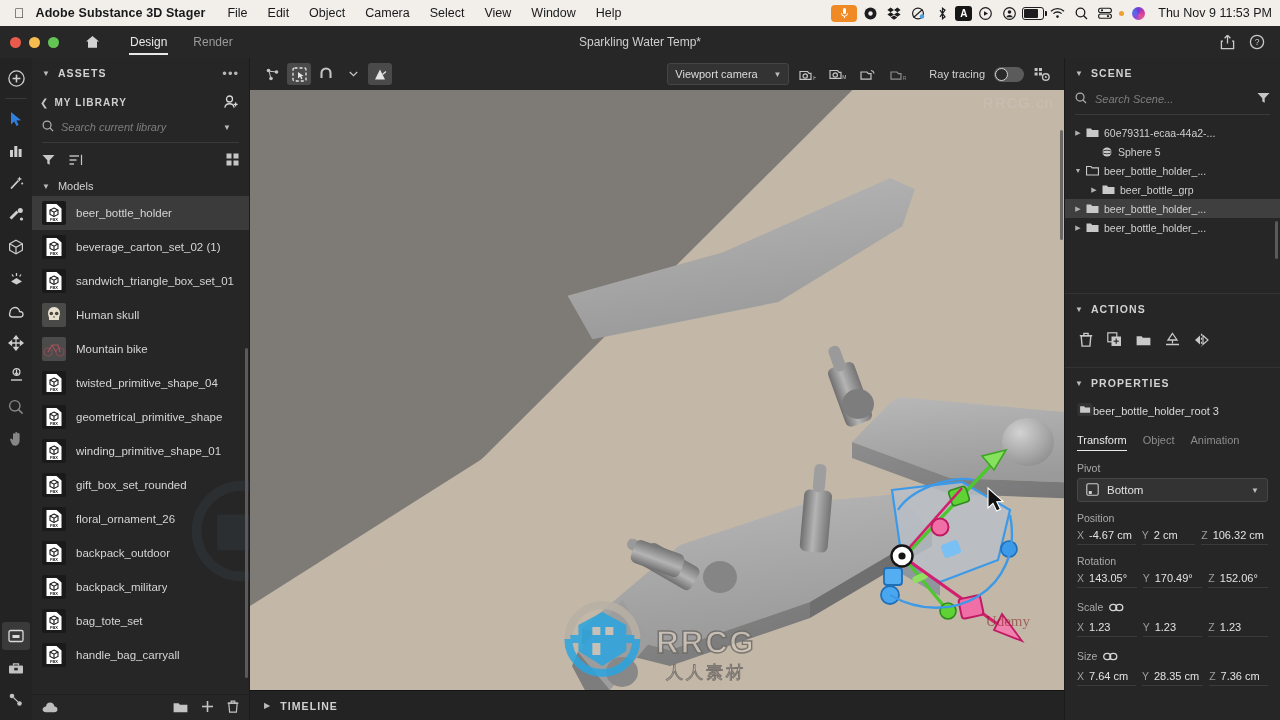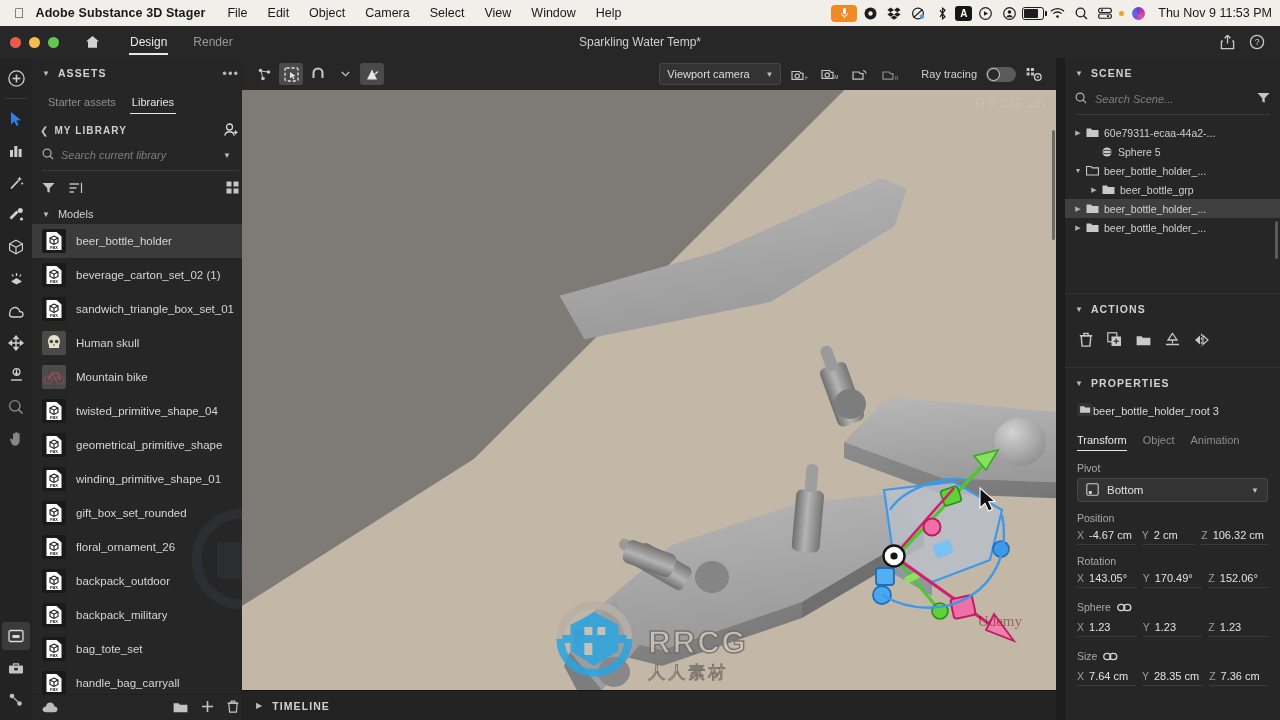--- a/index.html
+++ b/index.html
@@ -110,22 +110,22 @@
   .thumb.img-skull { background:#4a4a48; }
   .asset-name { font-size:11.5px; color:#d5d5d5; white-space:nowrap; overflow:hidden;
                 text-overflow:ellipsis;}
   .assets-foot { height:26px; display:flex; align-items:center; padding:0 10px; gap:13px;
                  color:#b9b9b9; border-top:1px solid #1f1f1f;}
   .assets-foot .sp { margin-left:auto;}
   .panel-scroll { position:absolute; right:1px; top:152px; width:3px; height:330px;
                   background:#5a5a5a; border-radius:2px;}
 
   
-  .viewport-wrap { position:absolute; top:58px; left:242px; width:814px; height:662px;
-                   background:#1b1b1b; }
+  .viewport-wrap { position:absolute; top:58px; left:250px; width:814px; height:662px;
+                   background:#1b1b1b;text-align:center; }
   .vp-toolbar { position:absolute; top:0; left:0; width:814px; height:32px; background:#272727;
                 display:flex; align-items:center; }
   .vt-group { display:flex; align-items:center; gap:3px; padding-left:10px;}
   .vt-btn { width:24px; height:22px; display:flex; align-items:center; justify-content:center;
             color:#c4c4c4; border-radius:3px;}
   .vt-btn.on { background:#4a4a4a; }
   .vt-right { margin-left:auto; display:flex; align-items:center; gap:6px; padding-right:10px;}
   .cam-select { width:122px; height:22px; background:#333; border:1px solid #454545; border-radius:3px;
                 display:flex; align-items:center; padding:0 7px; font-size:11px; color:#dcdcdc;}
   .cam-select .cv { margin-left:auto; font-size:8px; color:#bbb;}
@@ -422,24 +422,20 @@
       </div>
     </div>
   </div>
 
   <div class="assets">
     <div class="panel-head">
       <span class="chev">▼</span>
       <span class="panel-title">ASSETS</span>
       <span class="dots">•••</span>
     </div>
-    <div class="subtabs">
-      <div class="subtab">Starter assets</div>
-      <div class="subtab active">Libraries</div>
-    </div>
     <div class="libbar">
       <span class="libback">❮</span>
       <span class="libname">MY LIBRARY</span>
       <span class="libavatar">
         <svg width="16" height="16" viewBox="0 0 16 16">
             <circle cx="6.5" cy="5" r="3" fill="none" stroke="#d8d8d8" stroke-width="1.3"></circle>
             <path d="M1.8 13.6a4.8 4.8 0 0 1 9.4 0" fill="none" stroke="#d8d8d8" stroke-width="1.3"></path>
             <line x1="12.6" y1="8.4" x2="12.6" y2="12.4" stroke="#d8d8d8" stroke-width="1.3"></line>
             <line x1="10.6" y1="10.4" x2="14.6" y2="10.4" stroke="#d8d8d8" stroke-width="1.3"></line>
           </svg>
@@ -1102,21 +1098,21 @@
         <span class="ax">Y</span>
         <span class="val">170.49°</span>
       </div>
       <div class="cell">
         <span class="ax">Z</span>
         <span class="val">152.06°</span>
       </div>
     </div>
 
     <div class="lbl-link">
-      <span class="t">Sphere</span>
+      <span class="t">Scale</span>
       <span>
         <svg width="15" height="9" viewBox="0 0 15 9">
             <rect x="0.7" y="1.3" width="7" height="6.4" rx="3.2" fill="none" stroke="#d6d6d6" stroke-width="1.3"></rect>
             <rect x="6.8" y="1.3" width="7" height="6.4" rx="3.2" fill="none" stroke="#d6d6d6" stroke-width="1.3"></rect>
           </svg>
       </span>
     </div>
     <div class="xyz">
       <div class="cell">
         <span class="ax">X</span>

